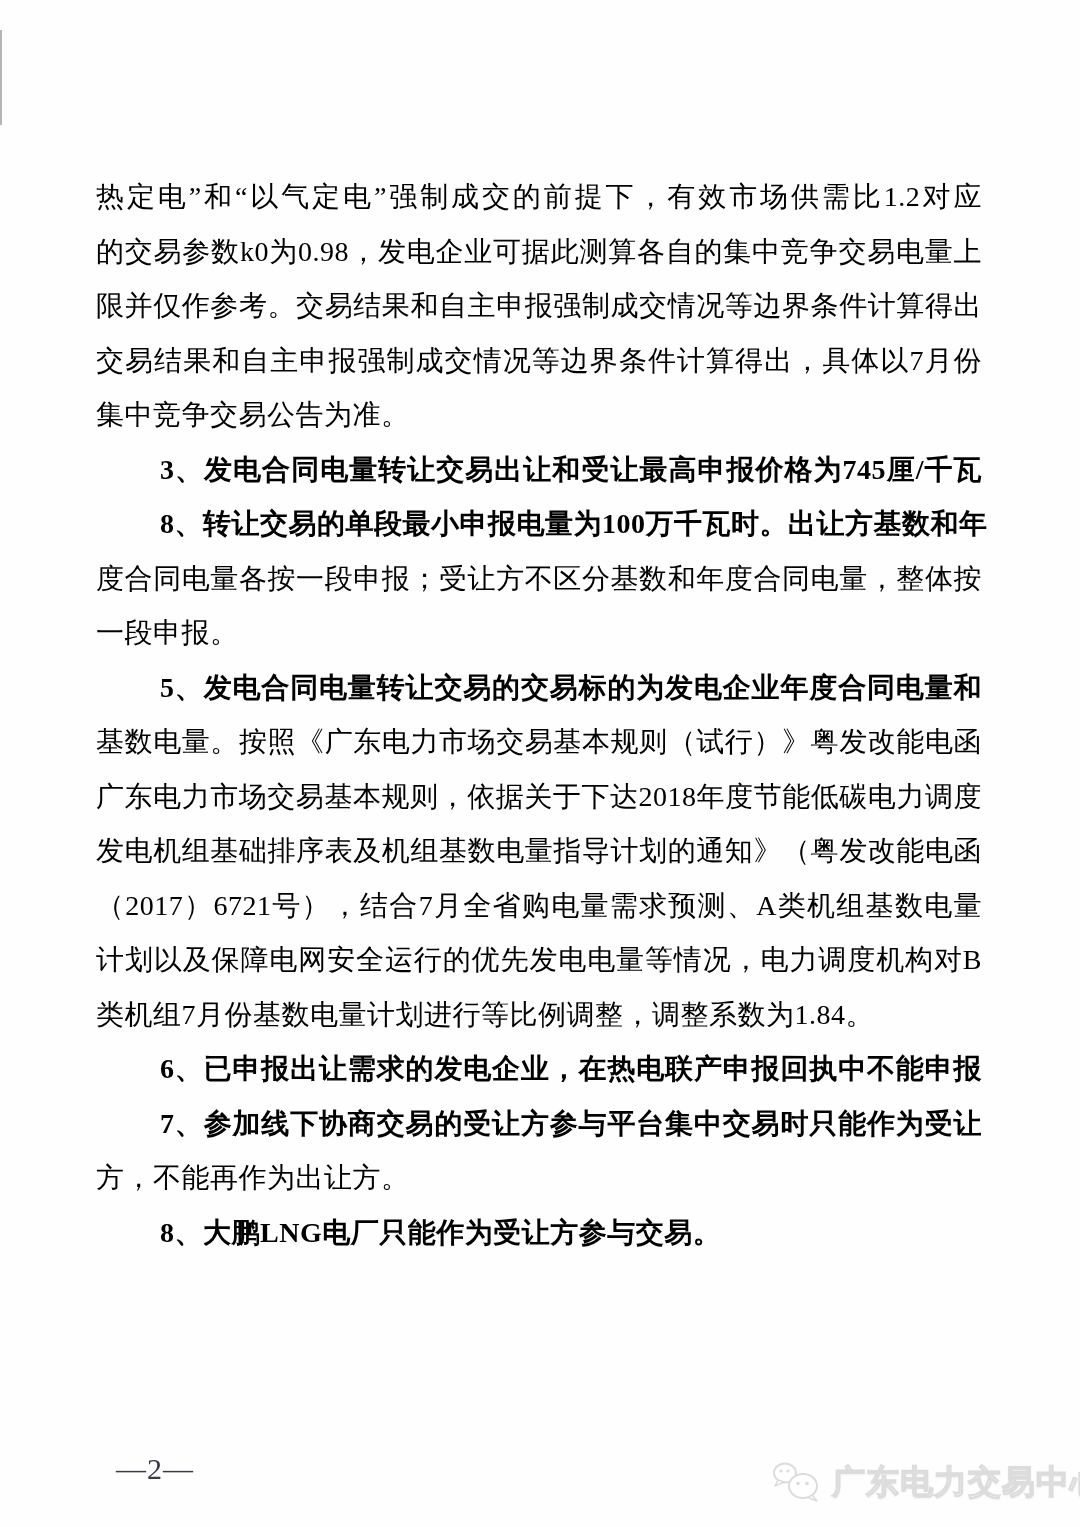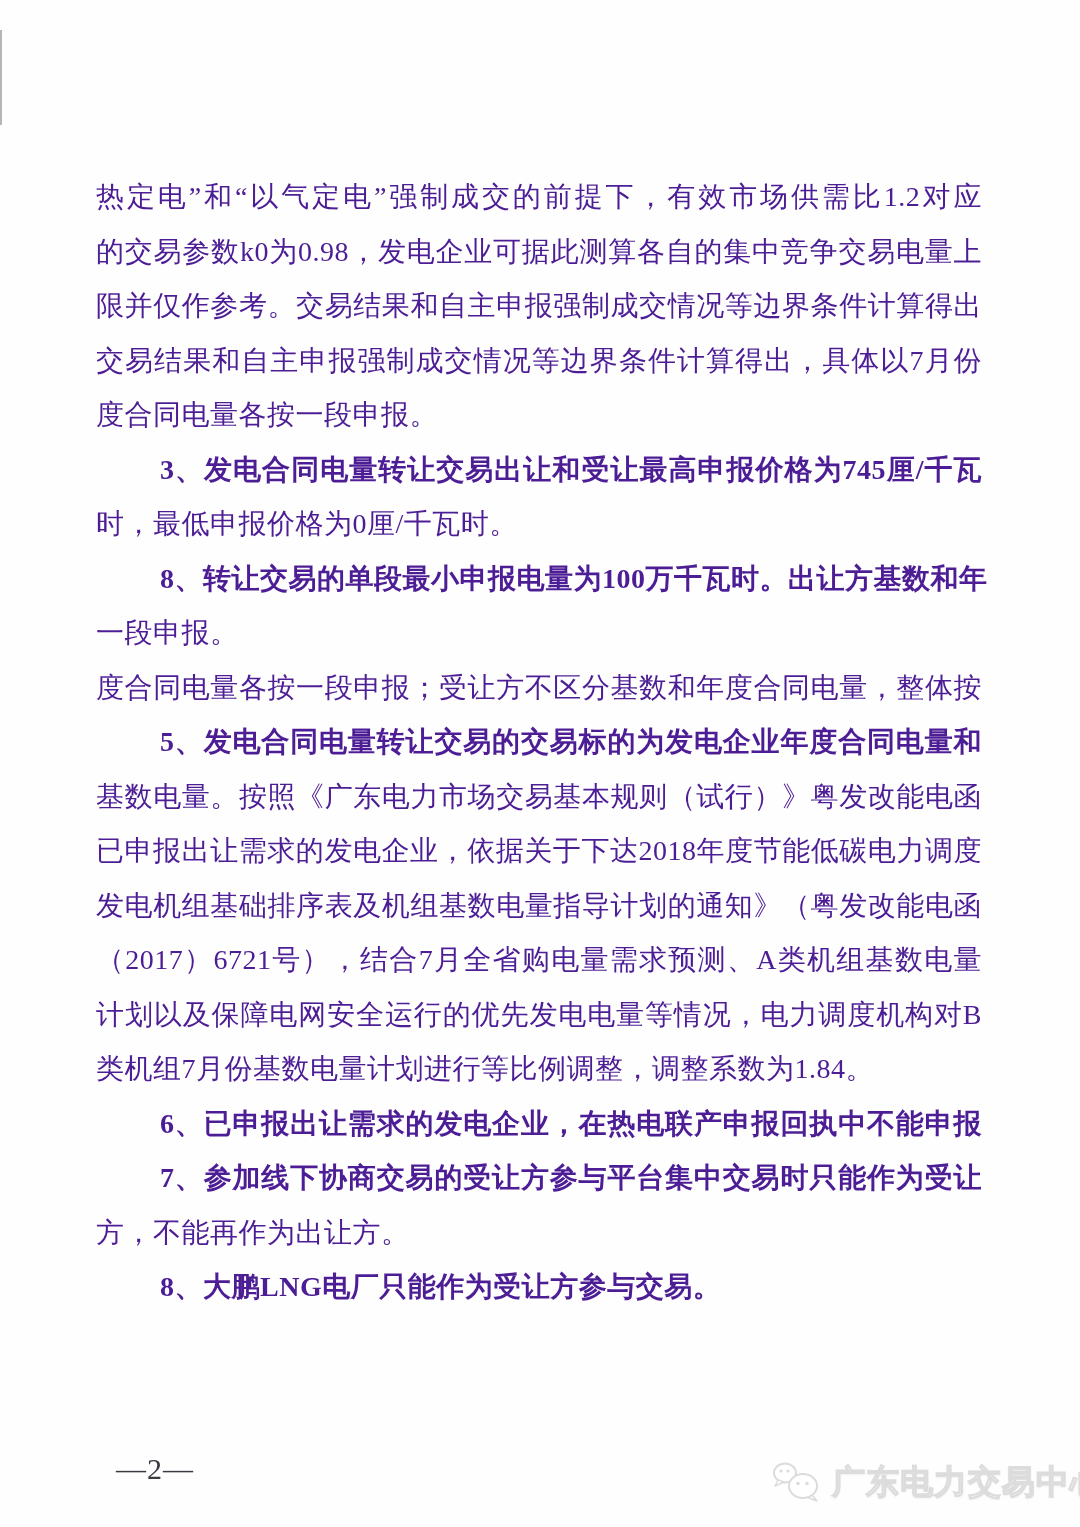--- a/index.html
+++ b/index.html
@@ -24,21 +24,21 @@
     width: 2px; height: 95px;
     background: #8f8f93;
     opacity: .65;
     filter: blur(.4px);
   }
   .content {
     position: absolute;
     left: 96px;
     top: 170px;
     width: 886px;
-    color: #4c1d95;
+    color: #000000;
   }
   .line {
     height: 54.5px;
     line-height: 54.5px;
     font-size: 28px;
     letter-spacing: 0.5px;
     text-align: justify;
     text-align-last: justify;
     white-space: nowrap;
     overflow: visible;
@@ -80,29 +80,28 @@
 <div class="page">
 
   <div class="edge-artifact"></div>
 
   <div class="content">
 
   <div class="line">热定电”和“以气定电”强制成交的前提下，有效市场供需比1.2对应</div>
       <div class="line">的交易参数k0为0.98，发电企业可据此测算各自的集中竞争交易电量上</div>
       <div class="line">限并仅作参考。交易结果和自主申报强制成交情况等边界条件计算得出</div>
       <div class="line">交易结果和自主申报强制成交情况等边界条件计算得出，具体以7月份</div>
-      <div class="line last">度合同电量各按一段申报。</div>
+      <div class="line last">集中竞争交易公告为准。</div>
       <div class="line indent">3、发电合同电量转让交易出让和受让最高申报价格为745厘/千瓦</div>
-      <div class="line last">时，最低申报价格为0厘/千瓦时。</div>
       <div class="line indent">8、转让交易的单段最小申报电量为100万千瓦时。出让方基数和年</div>
+      <div class="line">度合同电量各按一段申报；受让方不区分基数和年度合同电量，整体按</div>
       <div class="line last">一段申报。</div>
-      <div class="line">度合同电量各按一段申报；受让方不区分基数和年度合同电量，整体按</div>
       <div class="line indent">5、发电合同电量转让交易的交易标的为发电企业年度合同电量和</div>
       <div class="line">基数电量。按照《广东电力市场交易基本规则（试行）》粤发改能电函</div>
-      <div class="line">已申报出让需求的发电企业，依据关于下达2018年度节能低碳电力调度</div>
+      <div class="line">广东电力市场交易基本规则，依据关于下达2018年度节能低碳电力调度</div>
       <div class="line">发电机组基础排序表及机组基数电量指导计划的通知》（粤发改能电函</div>
       <div class="line">（2017）6721号），结合7月全省购电量需求预测、A类机组基数电量</div>
       <div class="line">计划以及保障电网安全运行的优先发电电量等情况，电力调度机构对B</div>
       <div class="line last">类机组7月份基数电量计划进行等比例调整，调整系数为1.84。</div>
       <div class="line indent">6、已申报出让需求的发电企业，在热电联产申报回执中不能申报</div>
       <div class="line indent">7、参加线下协商交易的受让方参与平台集中交易时只能作为受让</div>
       <div class="line last">方，不能再作为出让方。</div>
       <div class="line indent last">8、大鹏LNG电厂只能作为受让方参与交易。</div>
     </div>
 

